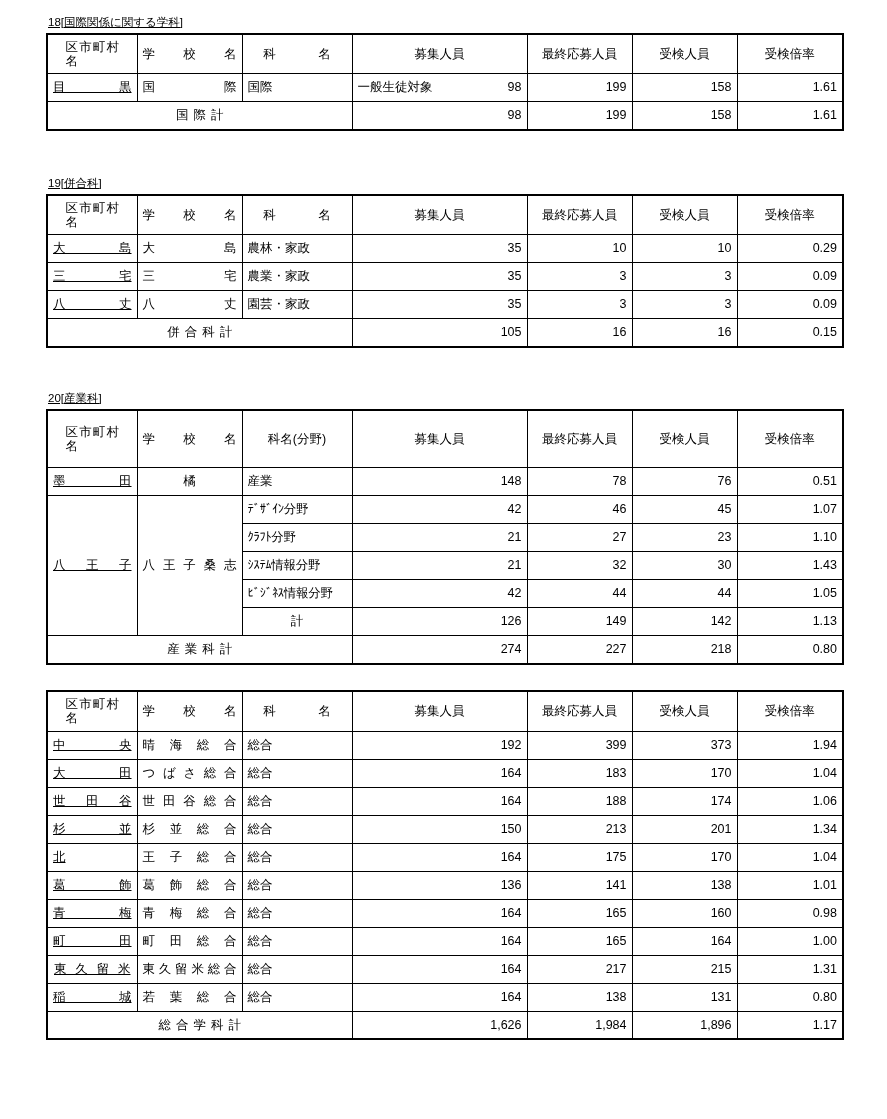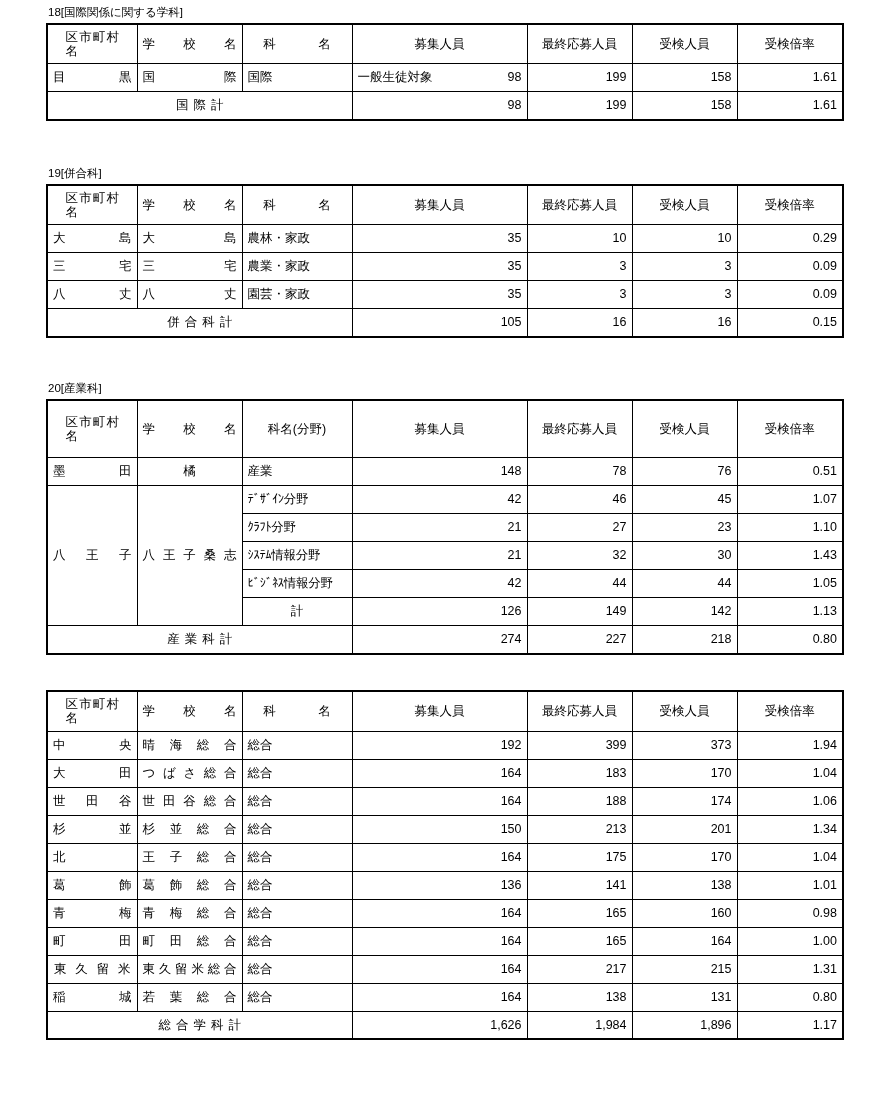--- a/index.html
+++ b/index.html
@@ -21,23 +21,24 @@
     height: 1119px;
     box-sizing: border-box;
     padding: 0;
   }
 
   .tbl-block { position: absolute; left: 46px; }
 
   .caption {
     font-size: 11.5px;
     line-height: 1.1;
-    margin: 2px 0 4px 2px;
+    margin: 12px 0 4px 2px;
     letter-spacing: 0px;
     white-space: nowrap;
+    text-decoration: underline;
   }
 
   table.t {
     border-collapse: collapse;
     table-layout: fixed;
     width: 796px;
     border: 2px solid #000;
     background: #fff;
   }
   table.t td, table.t th {
@@ -83,20 +84,21 @@
   }
 
   tbody td { height: 28px; }
 
   .city {
     text-align: justify;
     text-align-last: justify;
     -moz-text-align-last: justify;
     padding-left: 14px;
     padding-right: 14px;
+    text-decoration: underline;
   }
   .city.wide { padding-left: 6px; padding-right: 6px; }
   .school {
     text-align: justify;
     text-align-last: justify;
     -moz-text-align-last: justify;
     padding-left: 2px;
     padding-right: 2px;
   }
   .school.plain { text-align: center; text-align-last: center; }

